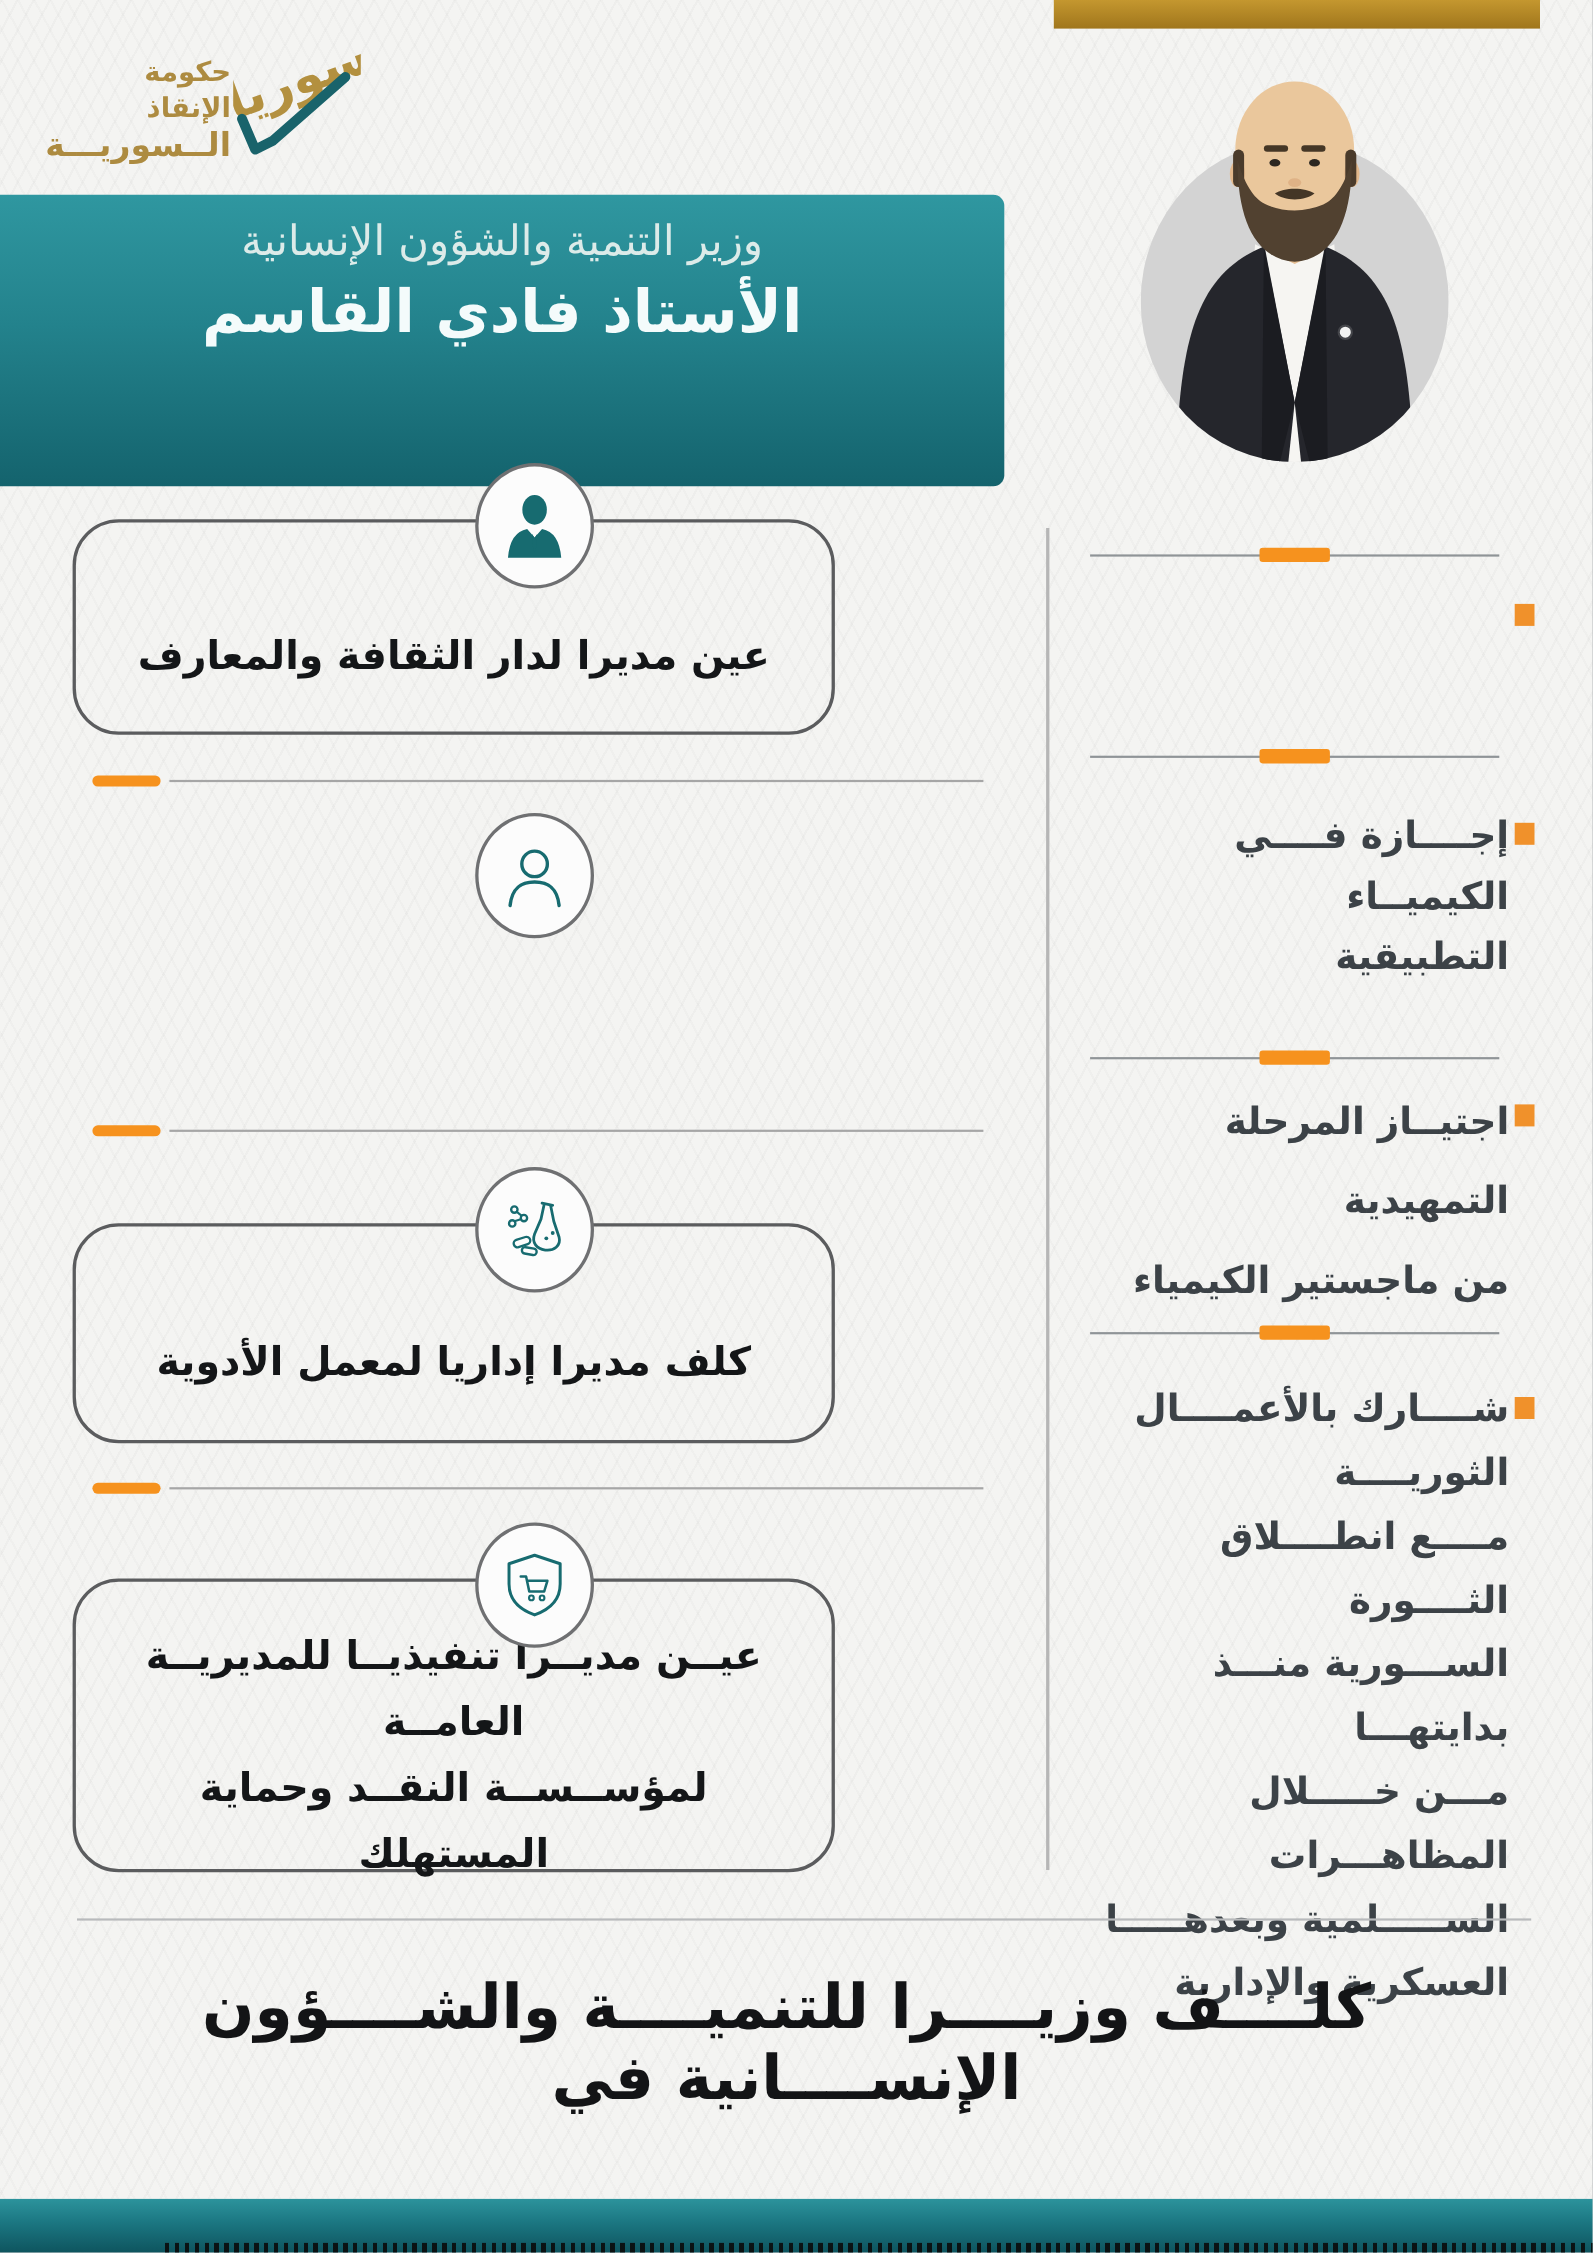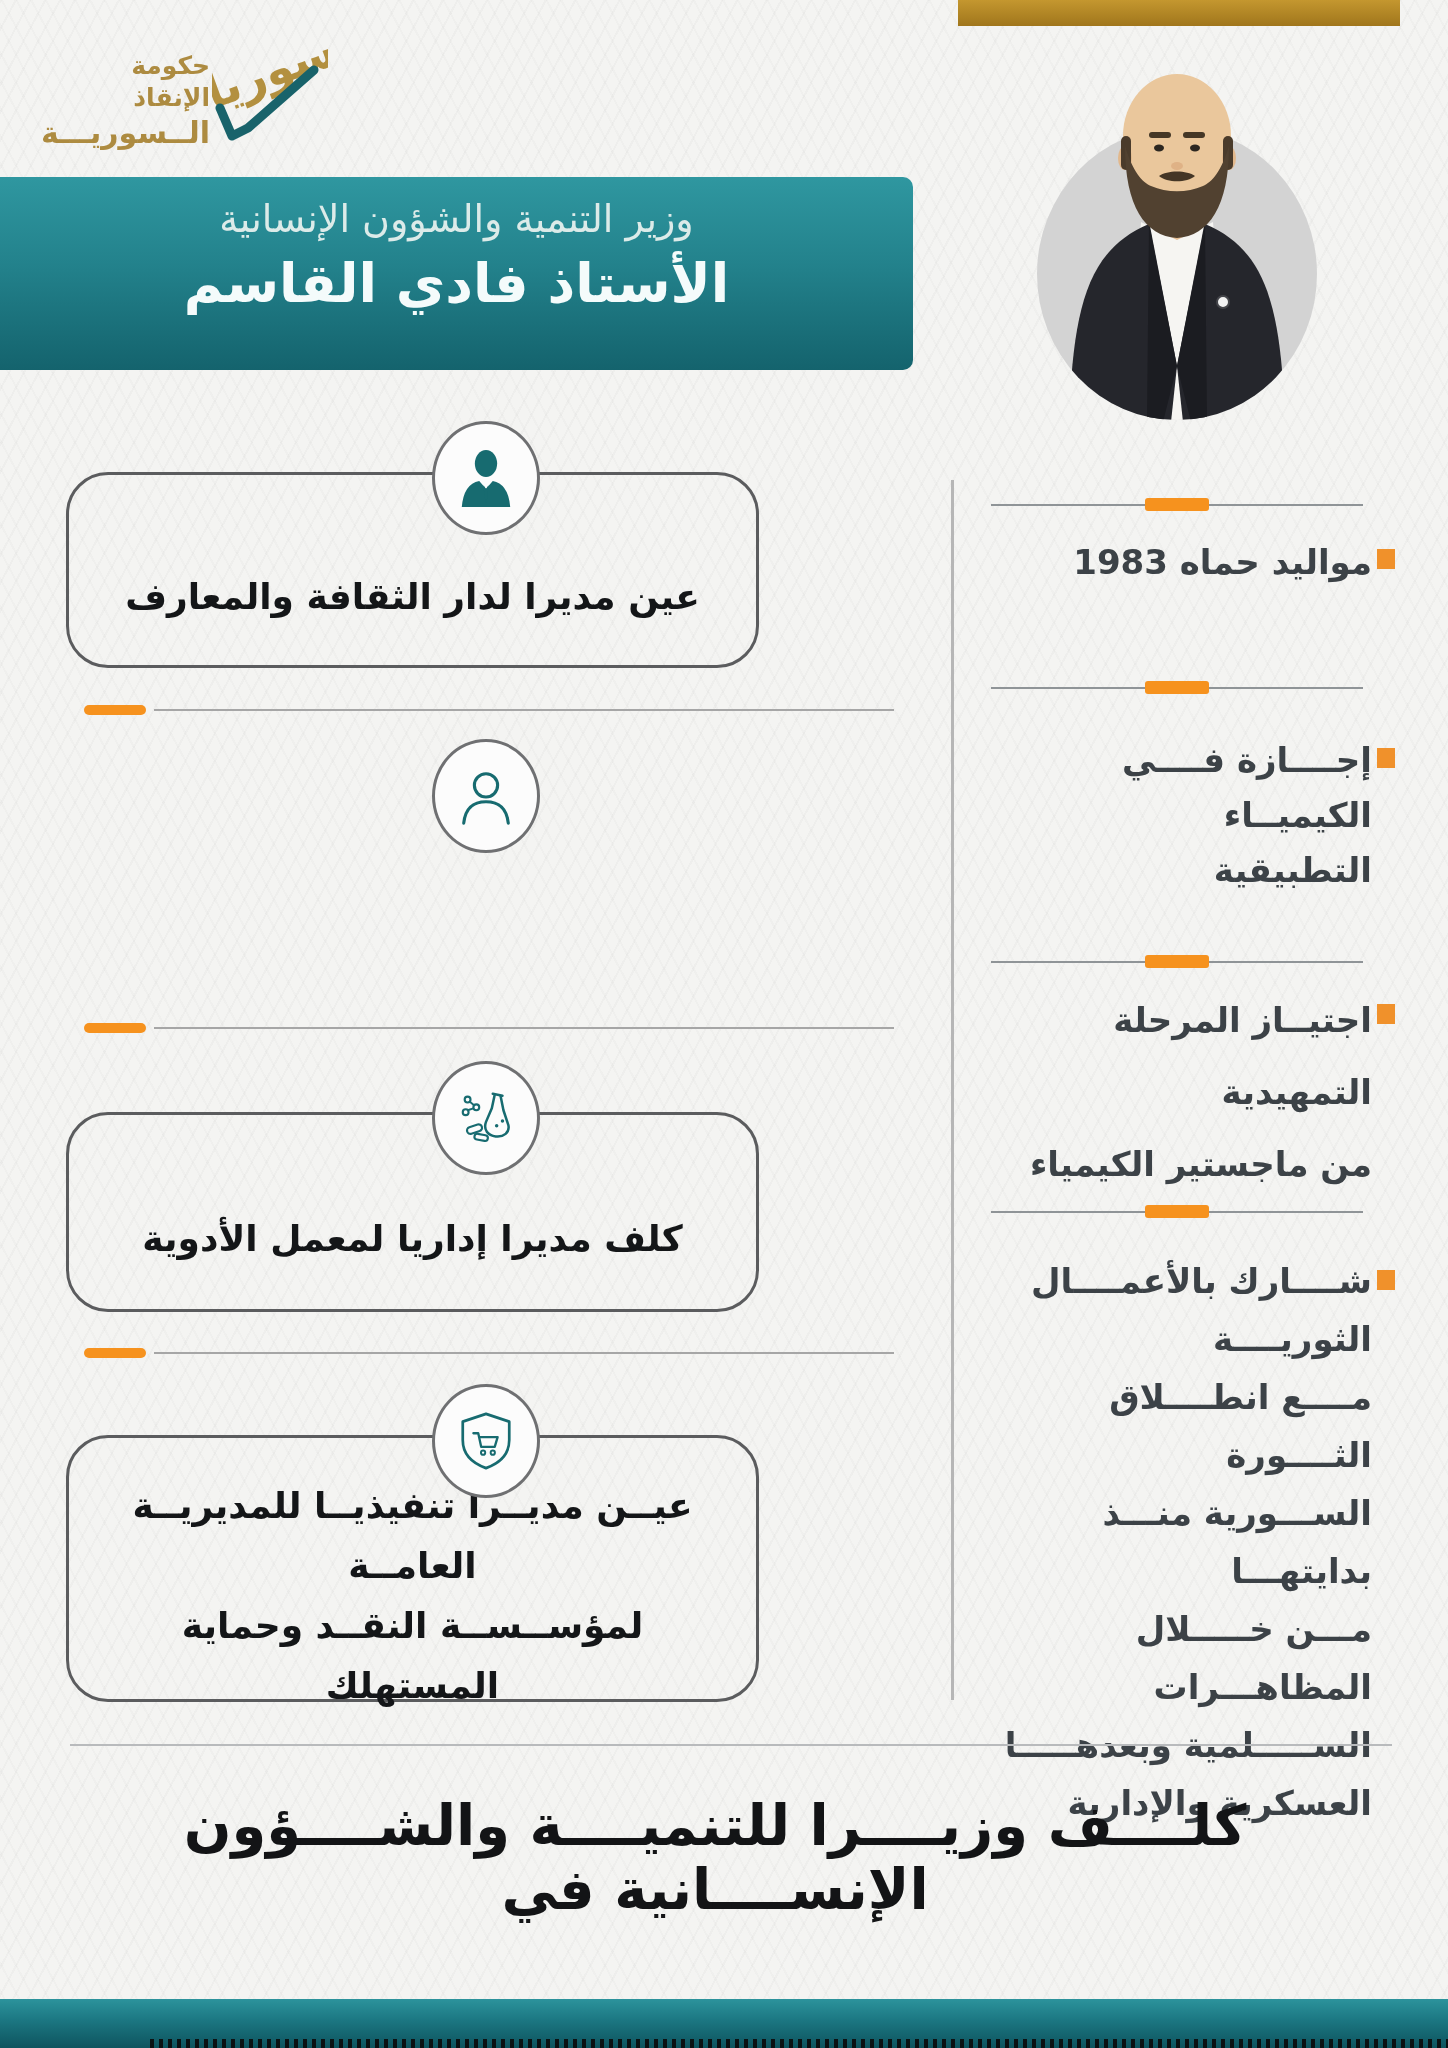--- a/index.html
+++ b/index.html
@@ -13,21 +13,21 @@
   }
   .abs{position:absolute;}
   
   .gold-bar{left:958px;top:0;width:442px;height:26px;background:linear-gradient(180deg,#c4972f,#a0761c);}
   .logo{left:52px;top:24px;width:270px;height:118px;}
   .logo-text{position:absolute;left:0;top:26px;width:158px;text-align:right;direction:rtl;color:#ad8b40;}
   .logo-line1{font-size:25px;font-weight:bold;line-height:32px;}
   .logo-line2{font-size:30px;font-weight:bold;line-height:38px;}
   .logo-mark{position:absolute;left:160px;top:0;width:116px;height:118px;}
   .banner{
-    left:0;top:177px;width:913px;height:193px;border-radius:0 10px 10px 0;
+    left:0;top:177px;width:913px;height:265px;border-radius:0 10px 10px 0;
     background:linear-gradient(180deg,#2f97a0 0%,#23828c 45%,#14636d 100%);
     display:flex;flex-direction:column;align-items:center;justify-content:flex-start;
     padding-top:16px;box-sizing:border-box;direction:rtl;text-align:center;
   }
   .banner-l1{font-size:38px;color:#dcebe9;line-height:52px;}
   .banner-l2{font-size:54px;font-weight:bold;color:#f4fbfb;line-height:66px;margin-top:6px;}
   .photo{left:1037px;top:70px;width:280px;height:352px;}
   
   .cbox{left:66px;width:693px;border:3px solid #5b5c5e;border-radius:42px;box-sizing:border-box;background:transparent;}
   .b1{top:472px;height:196px;} .b2{top:790px;height:200px;} .b3{top:1112px;height:200px;} .b4{top:1435px;height:267px;}
@@ -183,23 +183,20 @@
       <circle cx="29" cy="44" r="2.2" fill="none" stroke="#176b70" stroke-width="2"></circle>
       <circle cx="39" cy="44" r="2.2" fill="none" stroke="#176b70" stroke-width="2"></circle>
     </svg>
   </div>
 
   <div class="abs vline"></div>
 
   <div class="abs t-rule r1"></div>
   <div class="abs t-dash da1"></div>
   <div class="abs t-bullet bu1"></div>
-  <div class="abs t-text tt1">
-    <div>مواليد حماه 1983</div>
-  </div>
 
   <div class="abs t-rule r2"></div>
   <div class="abs t-dash da2"></div>
   <div class="abs t-bullet bu2"></div>
   <div class="abs t-text tt2">
     <div>إجــــازة فــــي الكيميــاء</div>
     <div>التطبيقية</div>
   </div>
 
   <div class="abs t-rule r3"></div>

